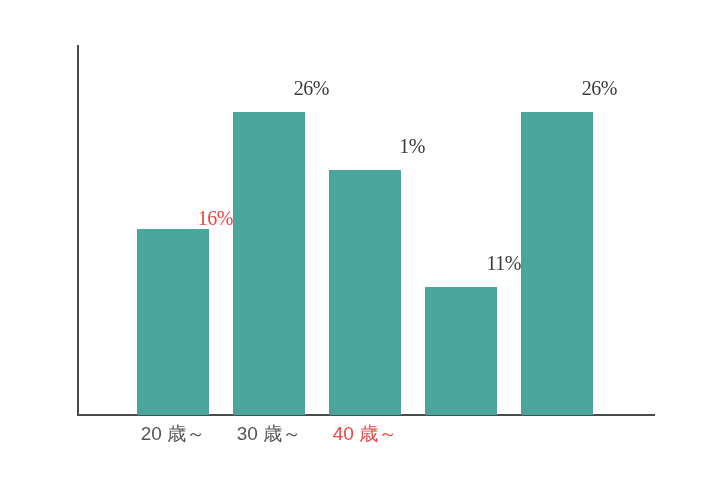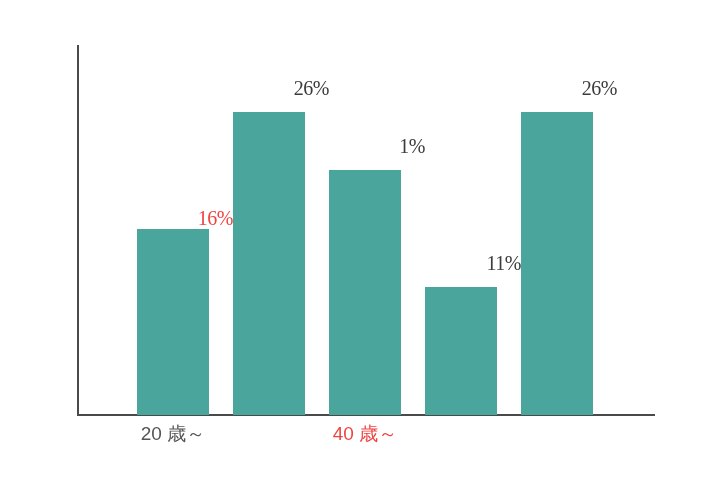--- a/index.html
+++ b/index.html
@@ -106,16 +106,17 @@
       <div class="bar" style="height: 128.15px; background: rgb(74, 166, 156);"></div>
       <div class="bar-value" style="bottom: 136.15px; color: rgb(60, 60, 60);">11%</div>
     </div>
 
     <div class="bar-group" style="left:521px;">
       <div class="bar" style="height: 302.9px; background: rgb(74, 166, 156);"></div>
       <div class="bar-value" style="bottom: 310.9px; color: rgb(60, 60, 60);">26%</div>
     </div>
 
     <div class="cat-label" style="left: 113px; color: rgb(85, 85, 85);">20 歳～</div>
+    <div class="cat-label" style="left: 209px; color: rgb(85, 85, 85);">30 歳～</div>
     <div class="cat-label" style="left: 305px; color: #ef4444;">40 歳～</div>
 
   </div>
 </div>
 
 </body></html>

